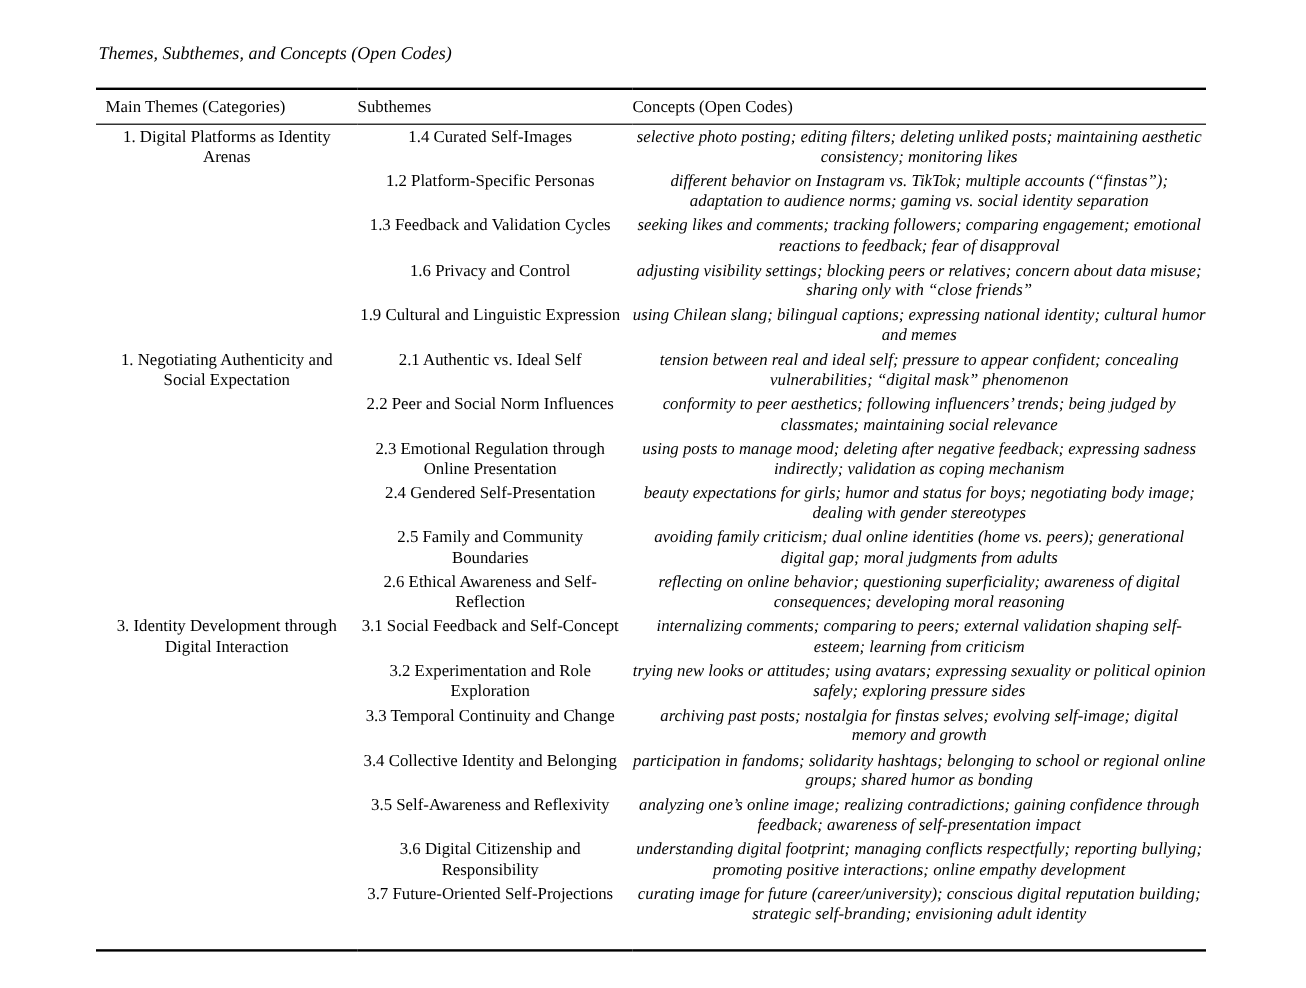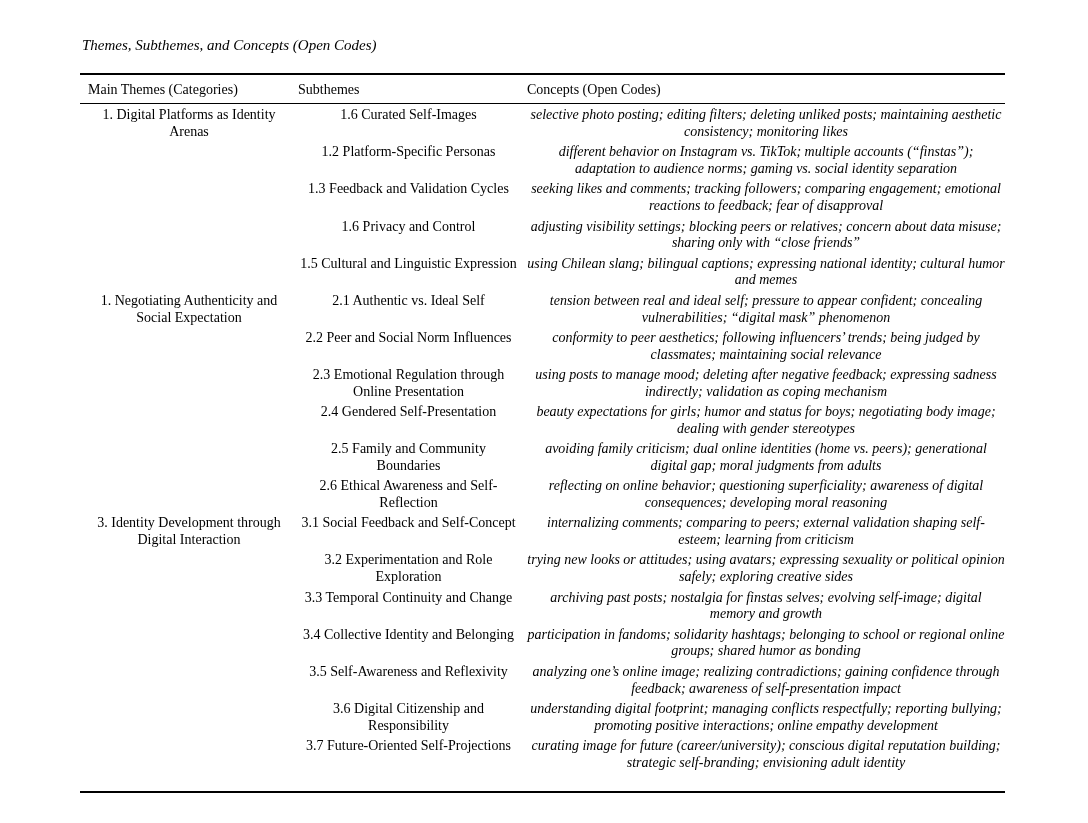--- a/index.html
+++ b/index.html
@@ -76,41 +76,41 @@
     <thead>
       <tr>
         <th class="col-main">Main Themes (Categories)</th>
         <th class="col-sub">Subthemes</th>
         <th class="col-concepts">Concepts (Open Codes)</th>
       </tr>
     </thead>
     <tbody>
         <tr>
       <td class="cell-main" rowspan="5">1. Digital Platforms as Identity Arenas</td>
-      <td class="cell-sub">1.6 Curated Self-Images</td>
+      <td class="cell-sub">1.4 Curated Self-Images</td>
       <td class="cell-concepts">selective photo posting; editing filters; deleting unliked posts; maintaining aesthetic consistency; monitoring likes</td>
     </tr>
         <tr>
 
       <td class="cell-sub">1.2 Platform-Specific Personas</td>
       <td class="cell-concepts">different behavior on Instagram vs. TikTok; multiple accounts (“finstas”); adaptation to audience norms; gaming vs. social identity separation</td>
     </tr>
         <tr>
 
       <td class="cell-sub">1.3 Feedback and Validation Cycles</td>
       <td class="cell-concepts">seeking likes and comments; tracking followers; comparing engagement; emotional reactions to feedback; fear of disapproval</td>
     </tr>
         <tr>
 
       <td class="cell-sub">1.6 Privacy and Control</td>
       <td class="cell-concepts">adjusting visibility settings; blocking peers or relatives; concern about data misuse; sharing only with “close friends”</td>
     </tr>
         <tr>
 
-      <td class="cell-sub">1.5 Cultural and Linguistic Expression</td>
+      <td class="cell-sub">1.9 Cultural and Linguistic Expression</td>
       <td class="cell-concepts">using Chilean slang; bilingual captions; expressing national identity; cultural humor and memes</td>
     </tr>
         <tr>
       <td class="cell-main" rowspan="6">1. Negotiating Authenticity and Social Expectation</td>
       <td class="cell-sub">2.1 Authentic vs. Ideal Self</td>
       <td class="cell-concepts">tension between real and ideal self; pressure to appear confident; concealing vulnerabilities; “digital mask” phenomenon</td>
     </tr>
         <tr>
 
       <td class="cell-sub">2.2 Peer and Social Norm Influences</td>
@@ -137,21 +137,21 @@
       <td class="cell-concepts">reflecting on online behavior; questioning superficiality; awareness of digital consequences; developing moral reasoning</td>
     </tr>
         <tr>
       <td class="cell-main" rowspan="7">3. Identity Development through Digital Interaction</td>
       <td class="cell-sub">3.1 Social Feedback and Self-Concept</td>
       <td class="cell-concepts">internalizing comments; comparing to peers; external validation shaping self-esteem; learning from criticism</td>
     </tr>
         <tr>
 
       <td class="cell-sub">3.2 Experimentation and Role Exploration</td>
-      <td class="cell-concepts">trying new looks or attitudes; using avatars; expressing sexuality or political opinion safely; exploring creative sides</td>
+      <td class="cell-concepts">trying new looks or attitudes; using avatars; expressing sexuality or political opinion safely; exploring pressure sides</td>
     </tr>
         <tr>
 
       <td class="cell-sub">3.3 Temporal Continuity and Change</td>
       <td class="cell-concepts">archiving past posts; nostalgia for finstas selves; evolving self-image; digital memory and growth</td>
     </tr>
         <tr>
 
       <td class="cell-sub">3.4 Collective Identity and Belonging</td>
       <td class="cell-concepts">participation in fandoms; solidarity hashtags; belonging to school or regional online groups; shared humor as bonding</td>

